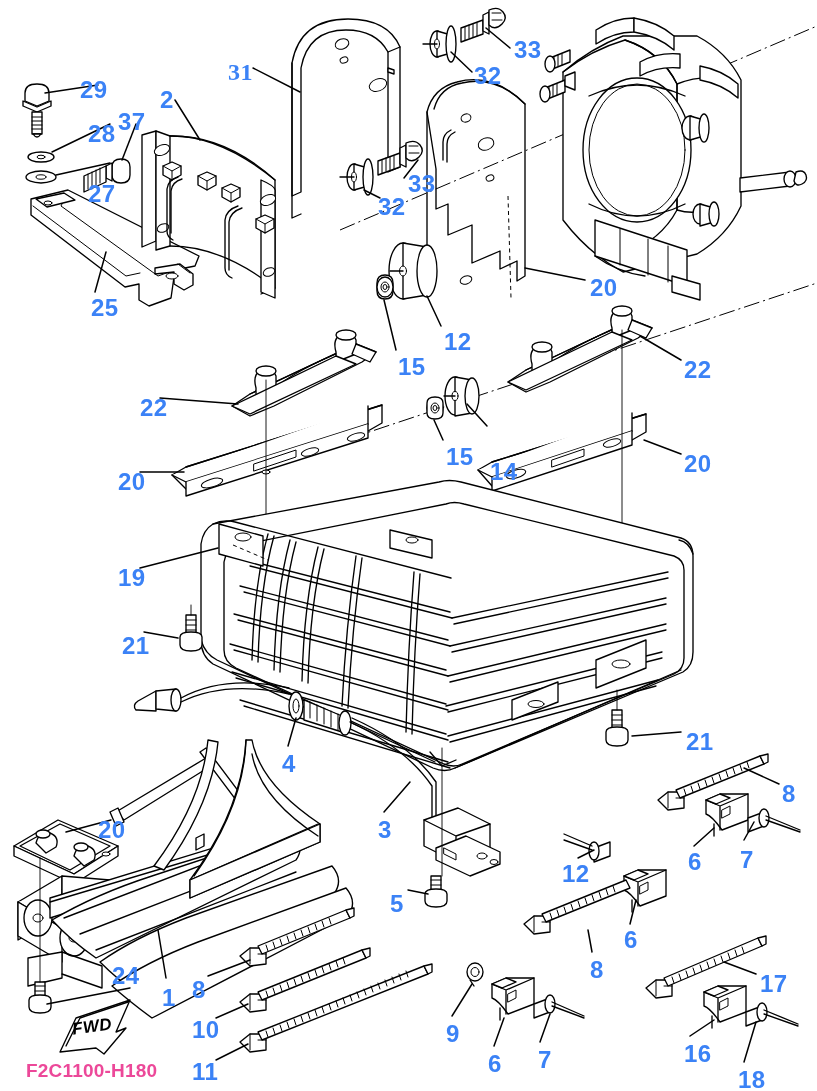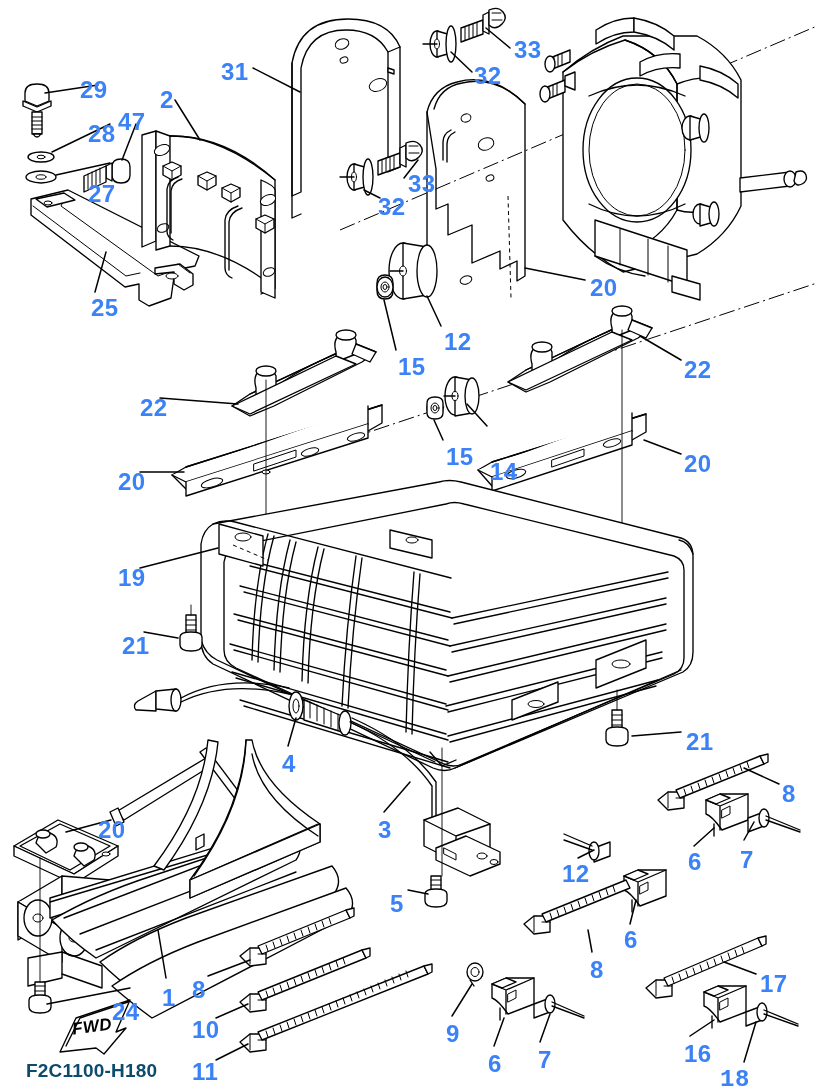--- a/index.html
+++ b/index.html
@@ -32,21 +32,21 @@
     user-select:none;
   }
   #diagram-code{
     position:absolute;
     left:26px;
     top:1060px;
     font-family:"Liberation Sans", sans-serif;
     font-weight:700;
     font-size:19px;
     letter-spacing:0.2px;
-    color:#0c4a6e;
+    color:#ec4899;
     white-space:nowrap;
   }
   #fwd-text{
     position:absolute;
     left:72px;
     top:1017px;
     font-family:"Liberation Sans", sans-serif;
     font-weight:700;
     font-style:italic;
     font-size:17px;
@@ -620,25 +620,25 @@
       <path class="lead" d="M494 1046 L504 1018"></path>
       <path class="lead" d="M540 1042 L550 1014"></path>
       <path class="lead" d="M756 974 L724 962"></path>
       <path class="lead" d="M690 1036 L714 1020"></path>
       <path class="lead" d="M744 1062 L756 1022"></path>
     </g>
   </svg>
 
   <div id="callout-layer">
       <div class="callout" style="left: 80px; top: 78px;">29</div>
-      <div class="callout" style="left: 118px; top: 110px;">47</div>
+      <div class="callout" style="left: 118px; top: 110px;">37</div>
       <div class="callout" style="left: 88px; top: 122px;">28</div>
       <div class="callout" style="left: 88px; top: 155px; margin-top: 27px;">27</div>
       <div class="callout" style="left: 160px; top: 88px;">2</div>
-      <div class="callout" style="left: 221px; top: 60px;">31</div>
+      <div class="callout" style="left: 228px; top: 60px; font-family: Liberation Serif, serif;">31</div>
       <div class="callout" style="left: 514px; top: 38px;">33</div>
       <div class="callout" style="left: 474px; top: 64px;">32</div>
       <div class="callout" style="left: 408px; top: 172px;">33</div>
       <div class="callout" style="left: 378px; top: 195px;">32</div>
       <div class="callout" style="left: 590px; top: 276px;">20</div>
       <div class="callout" style="left: 70px; top: 296px; margin-left: 21px;">25</div>
       <div class="callout" style="left: 444px; top: 330px;">12</div>
       <div class="callout" style="left: 398px; top: 355px;">15</div>
       <div class="callout" style="left: 140px; top: 396px;">22</div>
       <div class="callout" style="left: 684px; top: 358px;">22</div>
@@ -647,34 +647,34 @@
       <div class="callout" style="left: 118px; top: 470px;">20</div>
       <div class="callout" style="left: 684px; top: 452px;">20</div>
       <div class="callout" style="left: 118px; top: 566px;">19</div>
       <div class="callout" style="left: 122px; top: 634px;">21</div>
       <div class="callout" style="left: 686px; top: 730px;">21</div>
       <div class="callout" style="left: 282px; top: 752px;">4</div>
       <div class="callout" style="left: 378px; top: 818px;">3</div>
       <div class="callout" style="left: 390px; top: 892px;">5</div>
       <div class="callout" style="left: 98px; top: 818px;">20</div>
       <div class="callout" style="left: 162px; top: 986px;">1</div>
-      <div class="callout" style="left: 112px; top: 1000px;">24</div>
+      <div class="callout" style="left: 112px; top: 964px;">24</div>
       <div class="callout" style="left: 782px; top: 782px;">8</div>
       <div class="callout" style="left: 688px; top: 850px;">6</div>
       <div class="callout" style="left: 740px; top: 848px;">7</div>
       <div class="callout" style="left: 562px; top: 862px;">12</div>
       <div class="callout" style="left: 624px; top: 928px;">6</div>
       <div class="callout" style="left: 590px; top: 958px;">8</div>
       <div class="callout" style="left: 192px; top: 978px;">8</div>
       <div class="callout" style="left: 192px; top: 1018px;">10</div>
       <div class="callout" style="left: 192px; top: 1060px;">11</div>
       <div class="callout" style="left: 446px; top: 1022px;">9</div>
       <div class="callout" style="left: 488px; top: 1052px;">6</div>
       <div class="callout" style="left: 538px; top: 1048px;">7</div>
       <div class="callout" style="left: 760px; top: 972px;">17</div>
       <div class="callout" style="left: 684px; top: 1042px;">16</div>
-      <div class="callout" style="left: 720px; top: 1068px; font-family: Liberation Mono, monospace;">18</div>
+      <div class="callout" style="left: 738px; top: 1068px;">18</div>
     </div>
 
   <div id="fwd-text">FWD</div>
   <div id="diagram-code">F2C1100-H180</div>
 
 </div>
 
 </body></html>

